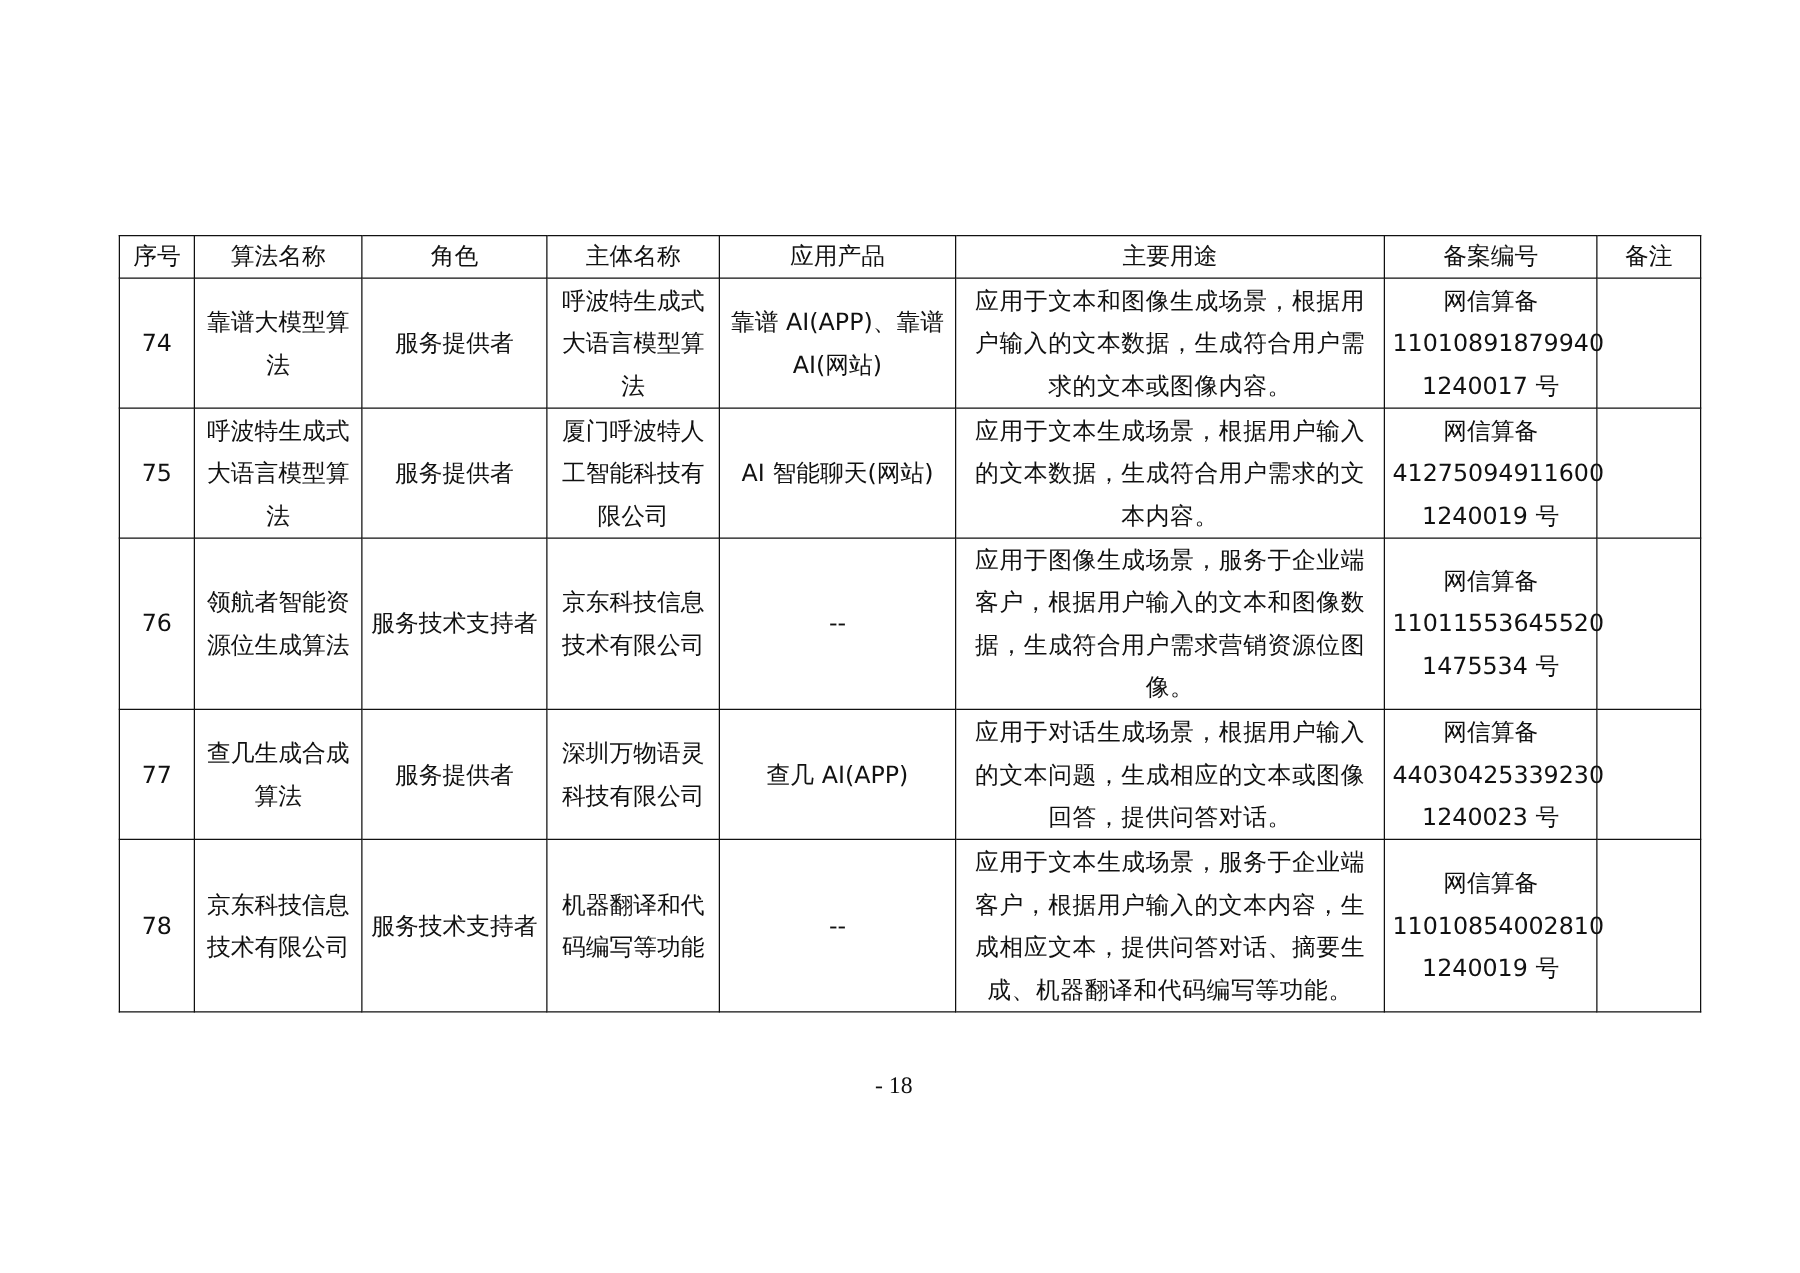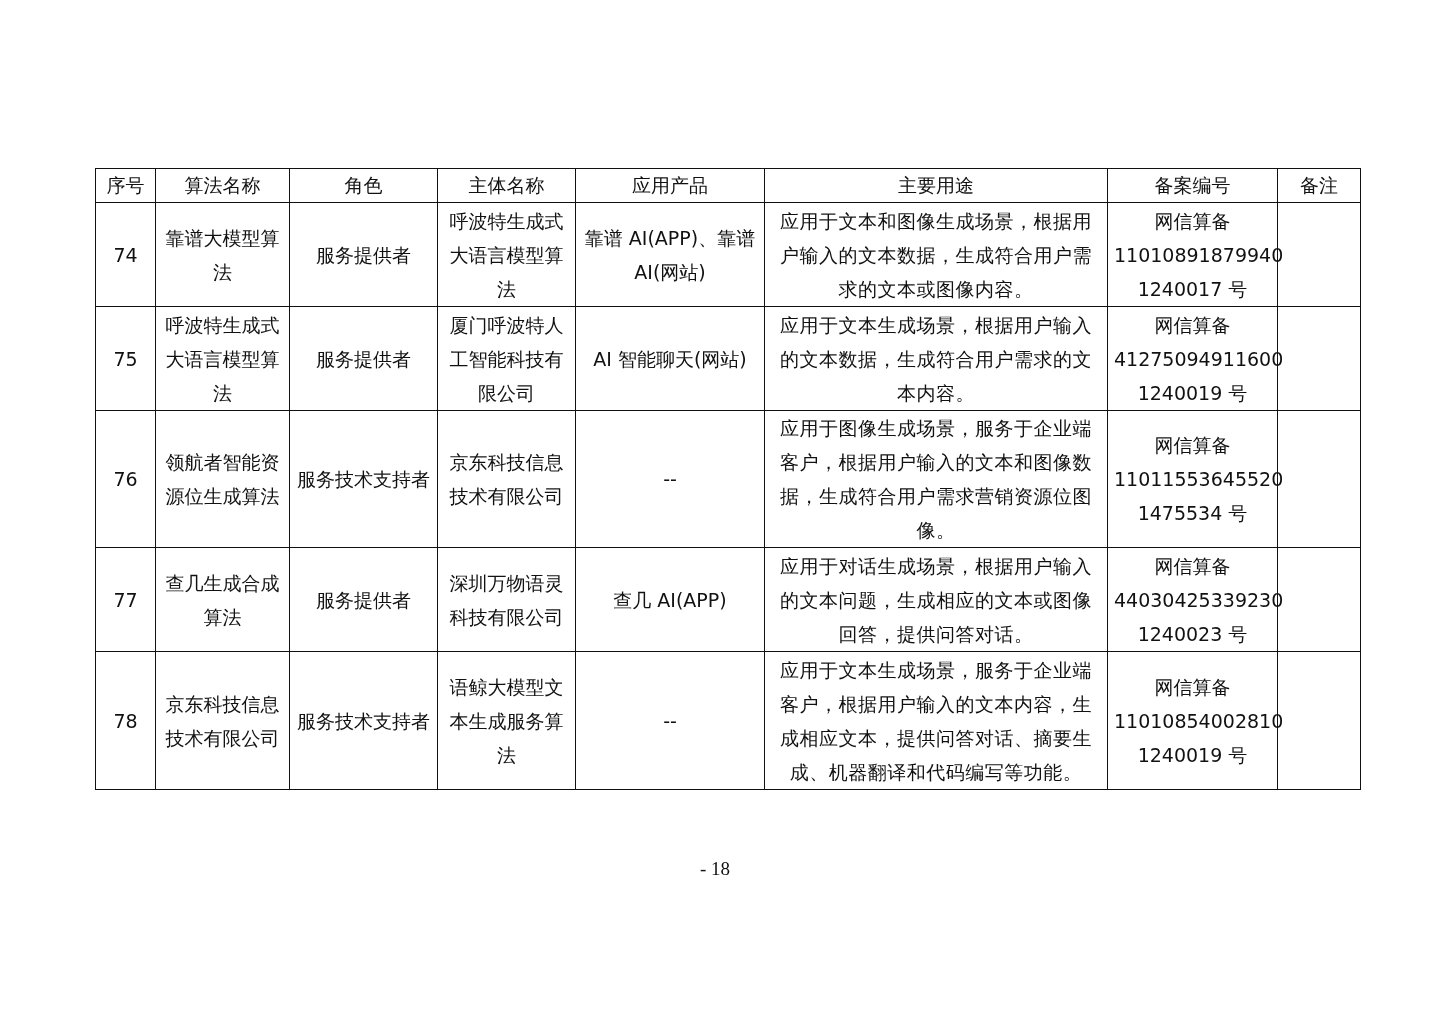--- a/index.html
+++ b/index.html
@@ -1,19 +1,19 @@
 <!DOCTYPE html>
 <html><head>
   <meta charset="utf-8">
   <style>
     html, body { margin: 0; padding: 0; background: #ffffff; }
     body { width: 1440px; height: 1018px; position: relative; overflow: hidden;
            font-family: "DejaVu Serif", "Liberation Serif", serif; color: #111; }
     .page { position: absolute; left: 0; top: 0; width: 1440px; height: 1018px; }
-    table.reg { position: absolute; left: 95px; top: 168px; border-collapse: collapse;
+    table.reg { position: absolute; left: 95px; top: 188px; border-collapse: collapse;
                 table-layout: fixed; width: 1265px; padding-left: 20px; }
     table.reg td, table.reg th { border: 1.5px solid #111; padding: 0 6px; text-align: center;
                 vertical-align: middle; font-size: 19px; line-height: 34px; font-weight: normal;
                 font-family: "DejaVu Sans", "Liberation Sans", sans-serif; }
     table.reg th { height: 33px; line-height: 33px; font-size: 19px; }
     td.num, td.rec { font-family: "Liberation Serif", "DejaVu Serif", serif; font-size: 19px; }
     td.use { text-align: left; padding: 0 8px; letter-spacing: 0.5px; }
     .pageno { position: absolute; left: 700px; top: 858px; width: 95px; text-align: left;
               font-family: "Liberation Serif", "DejaVu Serif", serif; font-size: 19px; }
   </style>
@@ -103,21 +103,21 @@
           <div>44030425339230</div>
           <div>1240023 号</div>
         </td>
         <td></td>
       </tr>
 
       <tr style="height:138px">
         <td class="num">78</td>
         <td>京东科技信息技术有限公司</td>
         <td>服务技术支持者</td>
-        <td>语鲸大模型文本生成服务算法</td>
+        <td>机器翻译和代码编写等功能</td>
         <td>--</td>
         <td class="use">应用于文本生成场景，服务于企业端客户，根据用户输入的文本内容，生成相应文本，提供问答对话、摘要生成、机器翻译和代码编写等功能。</td>
         <td class="rec">
           <div>网信算备</div>
           <div>11010854002810</div>
           <div>1240019 号</div>
         </td>
         <td></td>
       </tr>
     </tbody>

